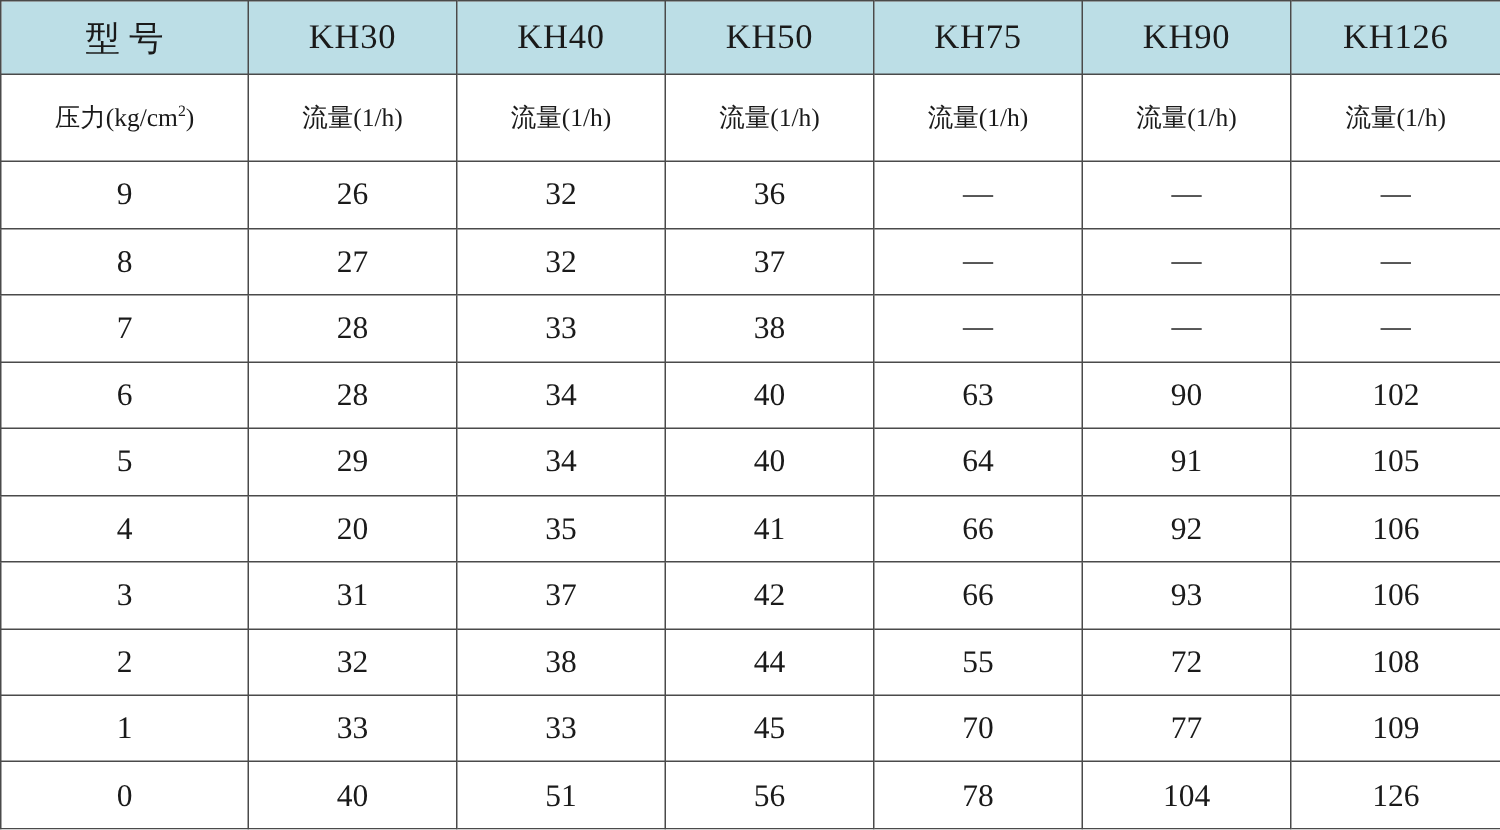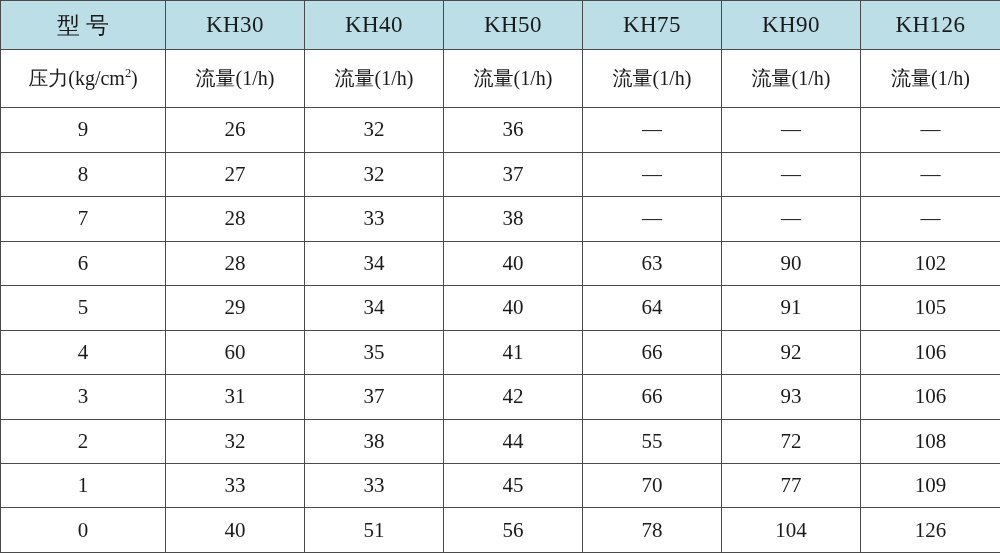--- a/index.html
+++ b/index.html
@@ -49,21 +49,21 @@
     letter-spacing: 0.5px;
   }
   tr.model-header > th.cn {
     letter-spacing: 6px;
     text-indent: 6px;
   }
 
   
   tr.units-row > td {
     height: 54px;
-    font-size: 20px;
+    font-size: 17px;
     background: #ffffff;
   }
 
   
   tr.data-row > td {
     height: 41px;
     font-size: 21px;
     background: #ffffff;
   }
   tr.data-row > td.pressure-cell {
@@ -166,21 +166,21 @@
       <td class="value-cell">29</td>
       <td class="value-cell">34</td>
       <td class="value-cell">40</td>
       <td class="value-cell">64</td>
       <td class="value-cell">91</td>
       <td class="value-cell">105</td>
     </tr>
 
     <tr class="data-row">
       <td class="pressure-cell">4</td>
-      <td class="value-cell">60</td>
+      <td class="value-cell">20</td>
       <td class="value-cell">35</td>
       <td class="value-cell">41</td>
       <td class="value-cell">66</td>
       <td class="value-cell">92</td>
       <td class="value-cell">106</td>
     </tr>
 
     <tr class="data-row">
       <td class="pressure-cell">3</td>
       <td class="value-cell">31</td>

